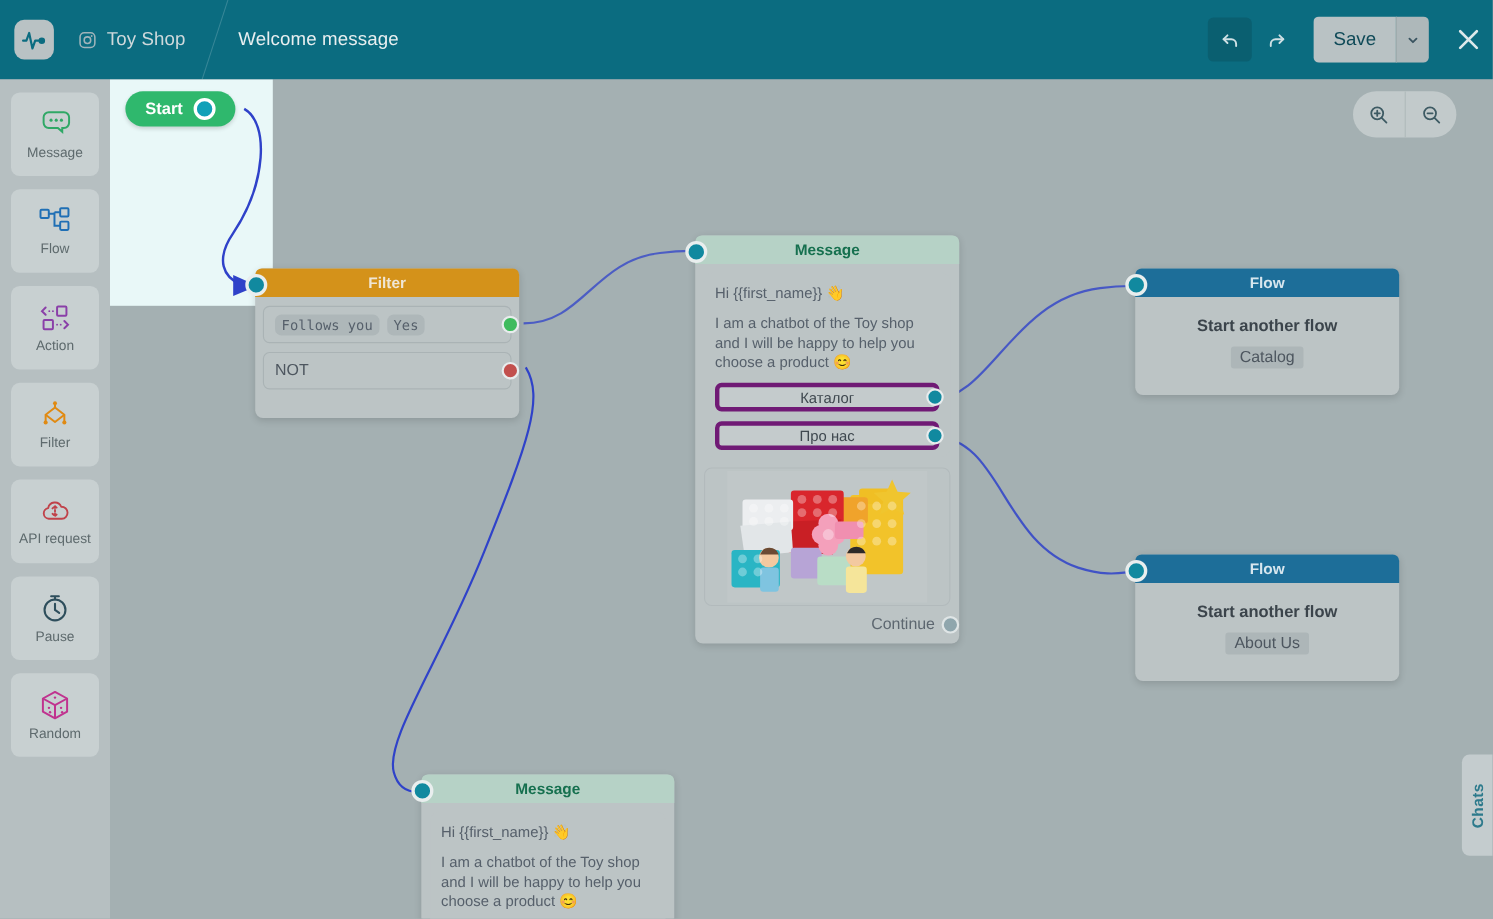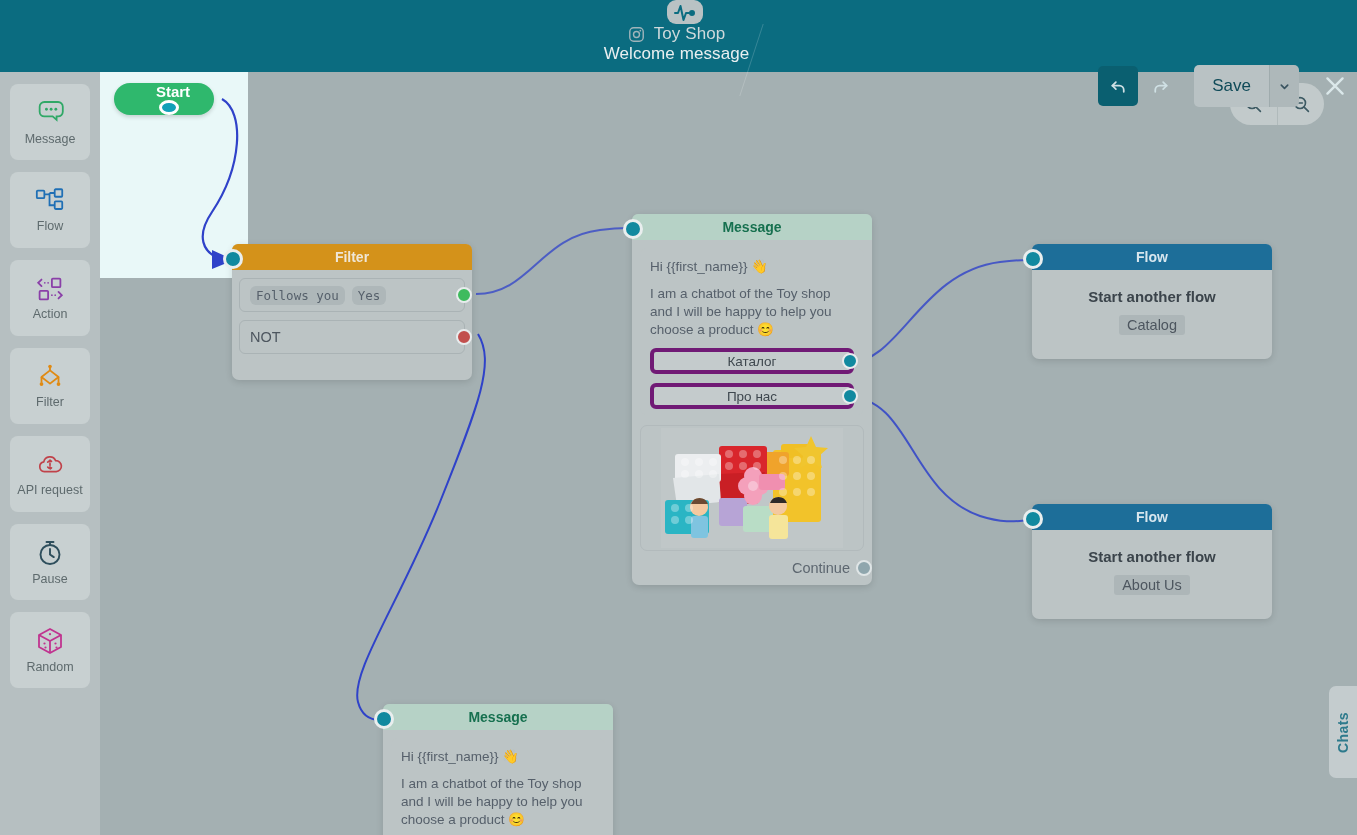--- a/index.html
+++ b/index.html
@@ -10,21 +10,20 @@
     background: #a4b0b2;
   }
 
   
   .topbar {
     position: absolute; left: 0; top: 0;
     width: 1357px; height: 72px;
     background: #0b6c80;
     display: flex; align-items: center;
     z-index: 40;
-    flex-direction: column;
   }
   .logo-tile {
     width: 36px; height: 36px; margin-left: 13px;
     background: #b9c2c4; border-radius: 9px;
     display: flex; align-items: center; justify-content: center;
   }
   .bc-seg {
     display: flex; align-items: center; height: 72px;
     padding: 0 26px 0 22px;
     position: relative;
@@ -130,21 +129,20 @@
 
   
   .node { position: absolute; z-index: 5; }
   .start-node {
     left: 14px; top: 11px;
     width: 100px; height: 32px;
     background: #2fb86d; border-radius: 16px;
     display: flex; align-items: center;
     box-shadow: 0 2px 4px rgba(0,0,0,.16);
     cursor: pointer;
-    flex-direction: column;
   }
   .start-node .lbl {
     color: #fff; font-size: 15px; font-weight: bold;
     margin-left: 18px;
   }
   .port {
     width: 14px; height: 14px; border-radius: 50%;
     background: #11a0b8; border: 3px solid #fff;
     box-sizing: content-box;
   }

